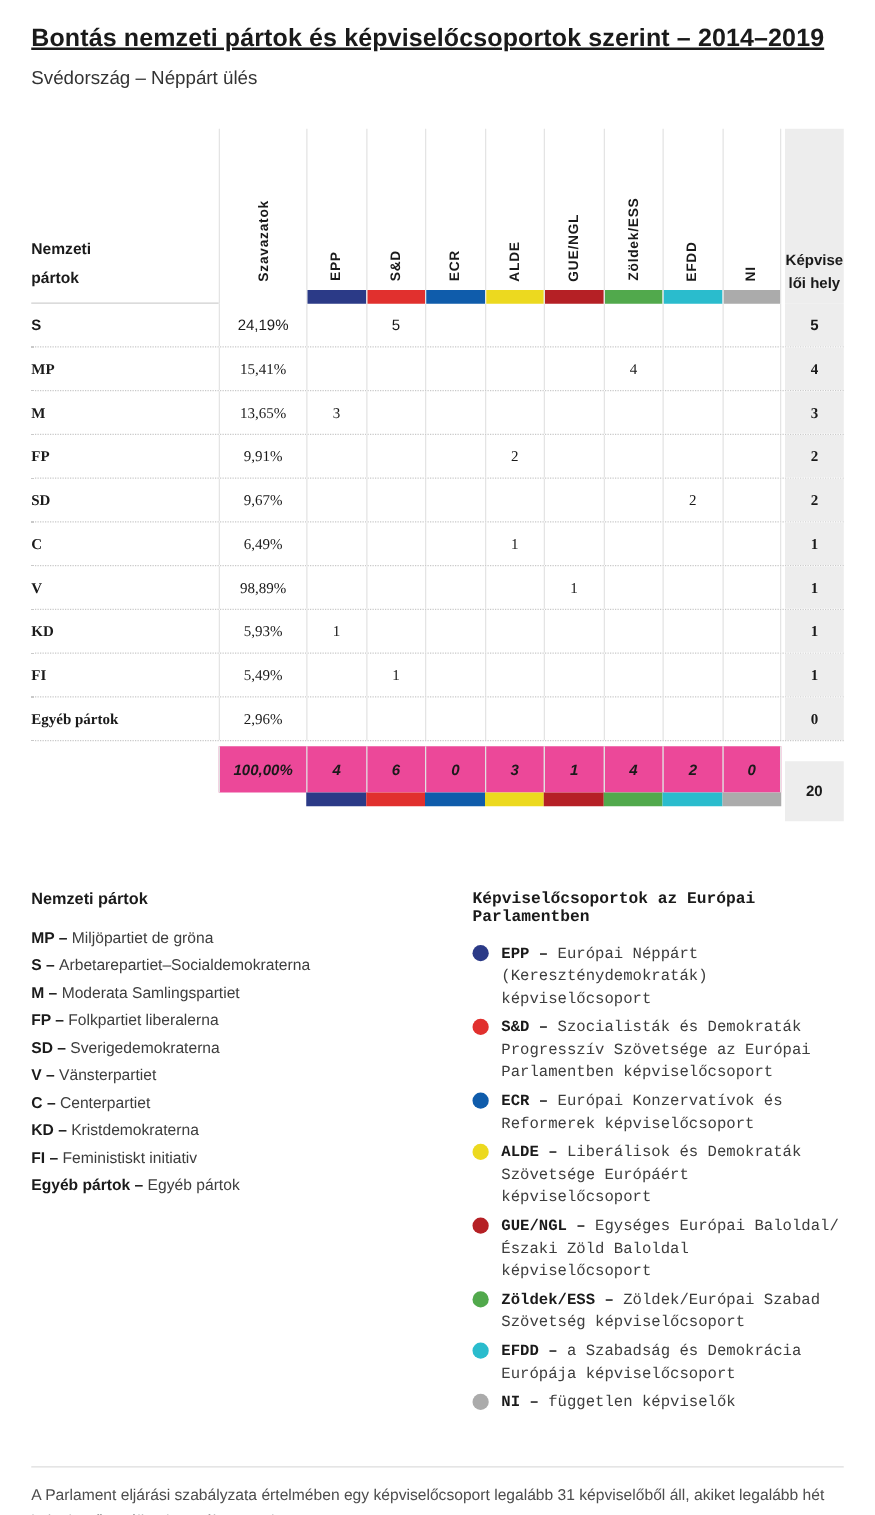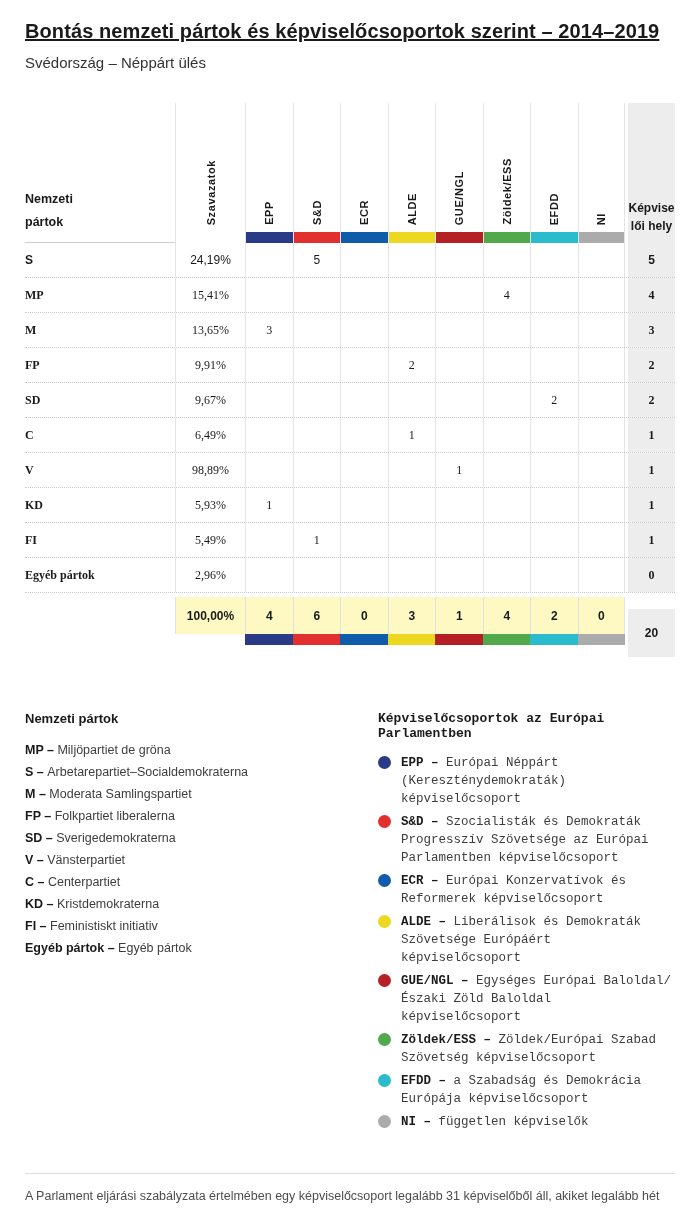--- a/index.html
+++ b/index.html
@@ -39,21 +39,21 @@
   
   .td{height:34px;display:flex;align-items:center;justify-content:center;}
   .td-name{justify-content:flex-start;font-weight:700;}
   .td-seats{font-weight:700;}
   #tbody .row + .row{border-top:1px dotted #c9c9c9;font-family:Liberation Serif, serif;}
   #tbody .row:last-child{border-bottom:1px dotted #c9c9c9;}
 
   
   #totals{position:relative;margin-top:4px;width:650px;}
   .tot-row{height:37px;}
-  .tot-cell{background:#fef9c3;font-weight:700;display:flex;align-items:center;justify-content:center;}
+  .tot-cell{background:#ec4899;font-weight:700;display:flex;align-items:center;justify-content:center;font-style:italic;}
   .tot-cell.c-votes,.tot-cell.c-grp{border-left:1px solid #e0e0e0;}
   .tot-bars{height:11px;}
   .tot-sp{width:220px;}
   .tot-bar{width:47.5px;}
   .tot-seats{position:absolute;top:12px;right:0;width:47px;height:48px;background:#ededed;
     display:flex;align-items:center;justify-content:center;font-weight:700;}
 
   
   #legends{display:flex;margin-top:66px;}
   .leg-left{width:353px;flex:0 0 353px;}

